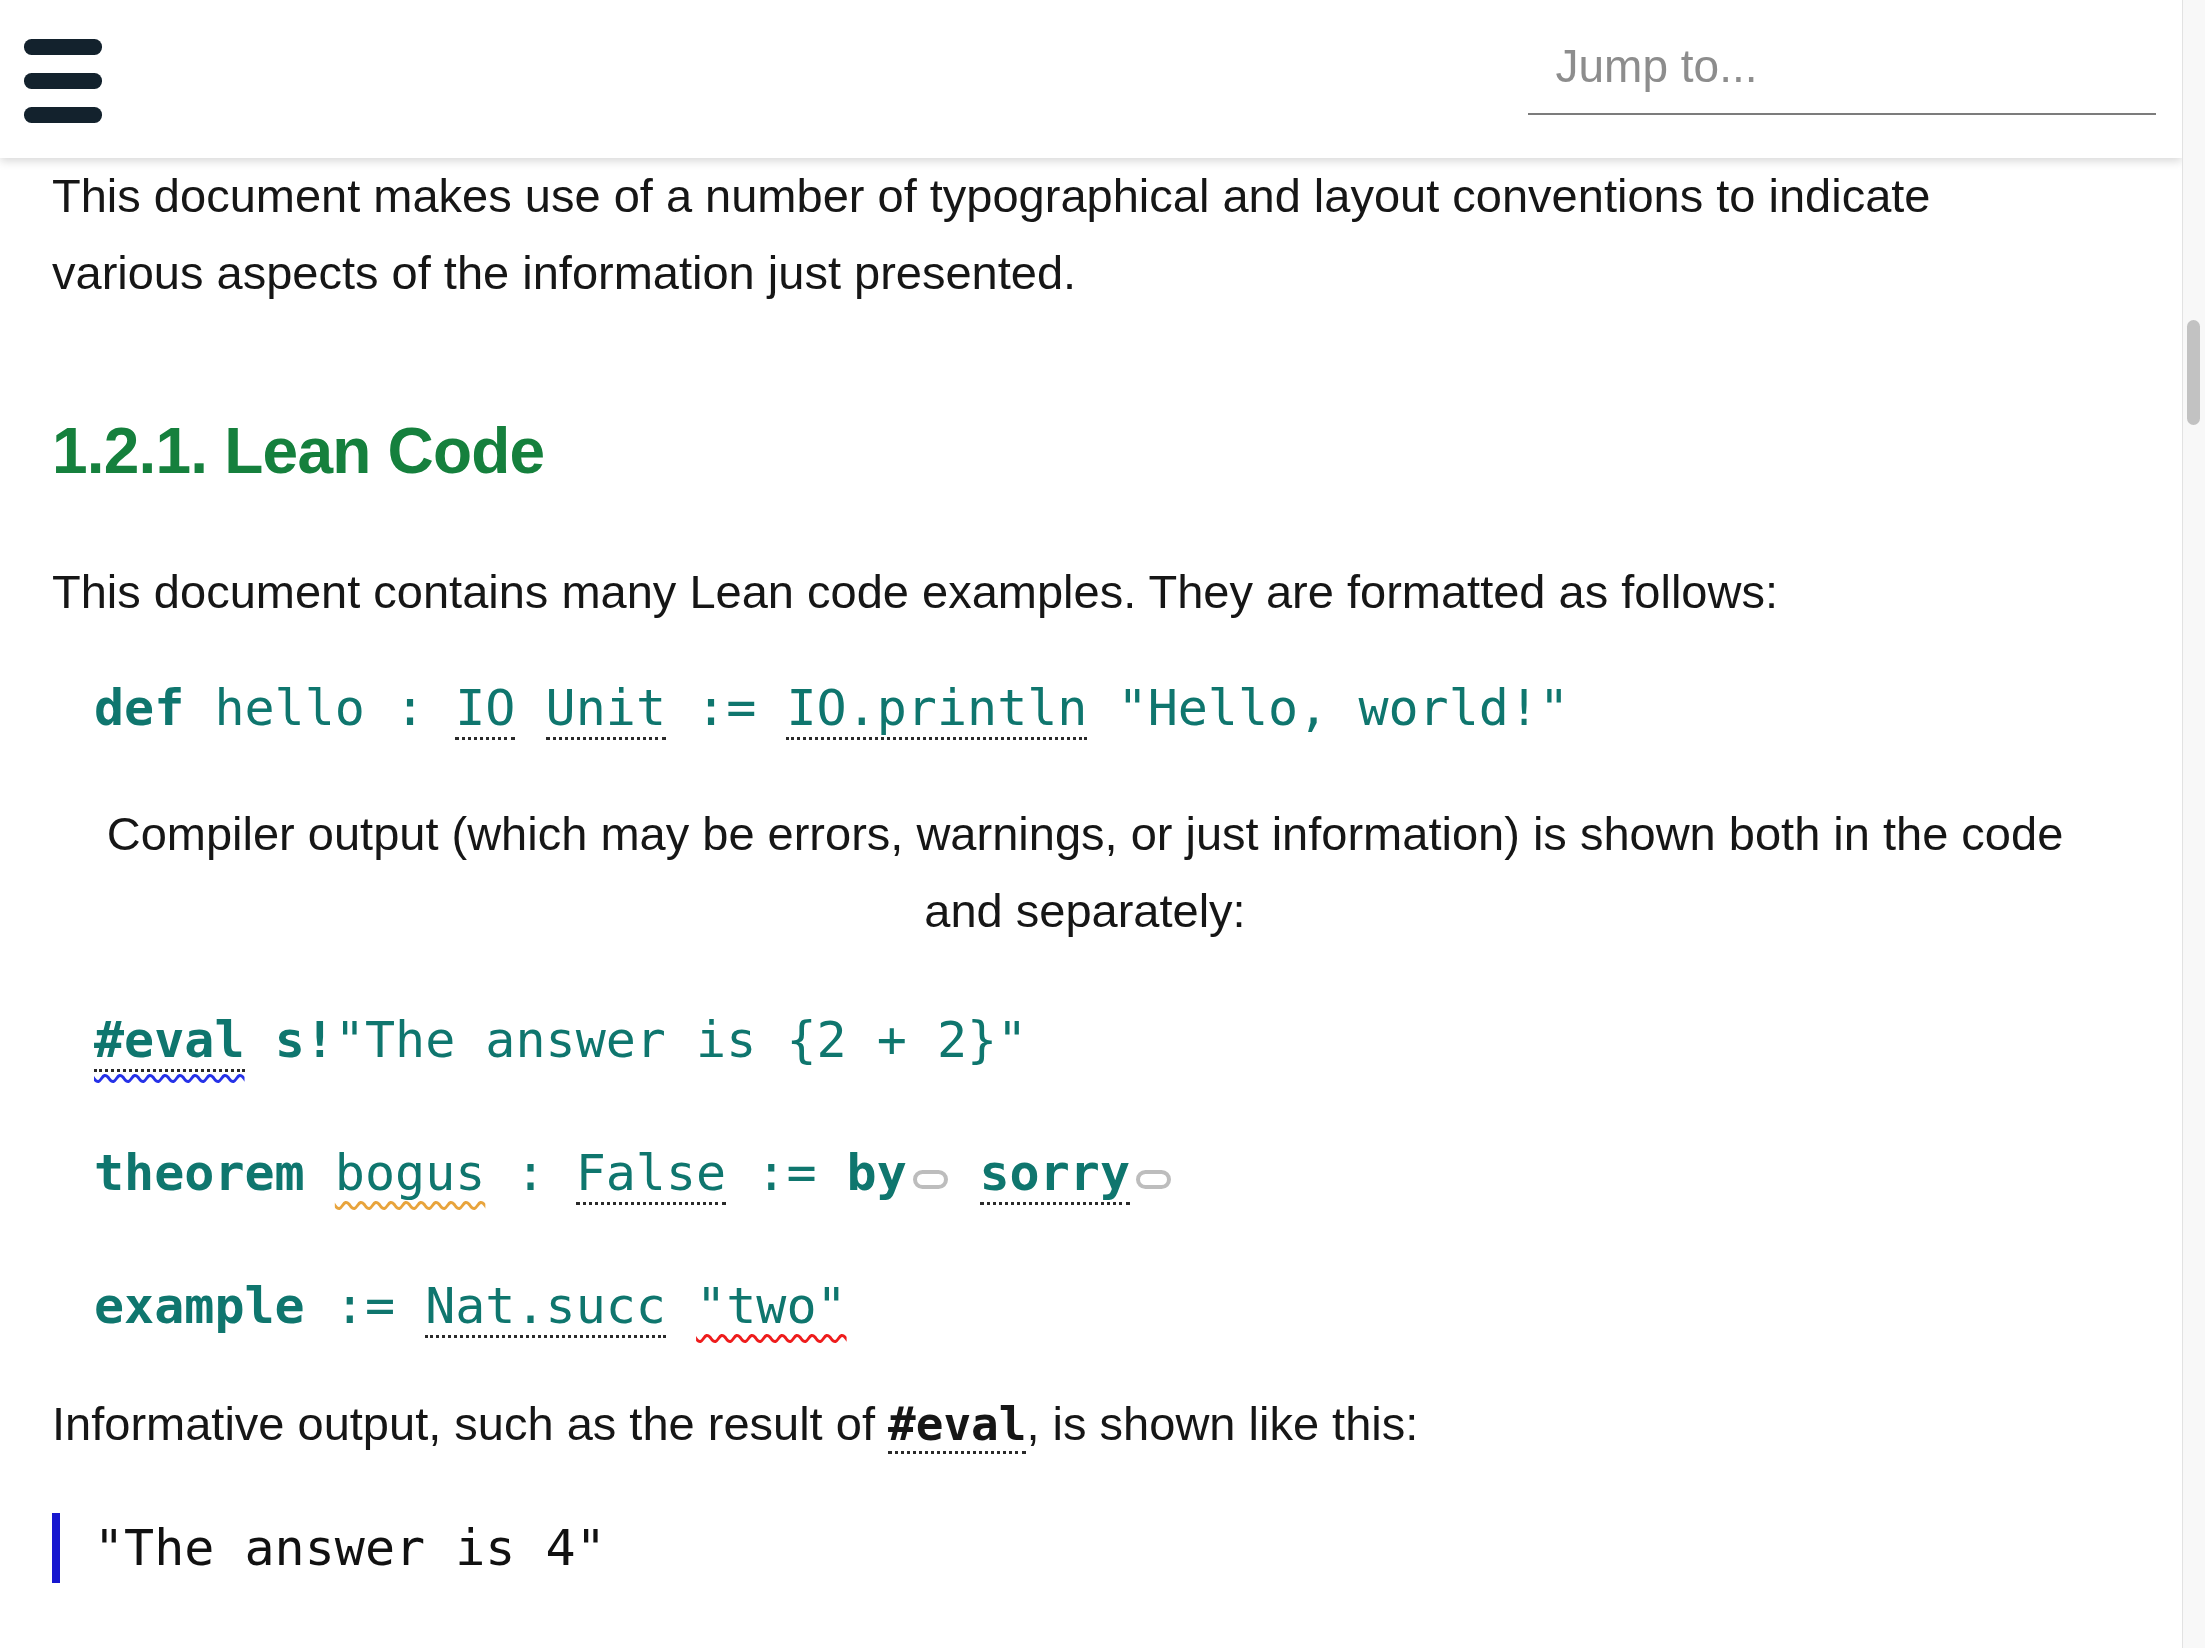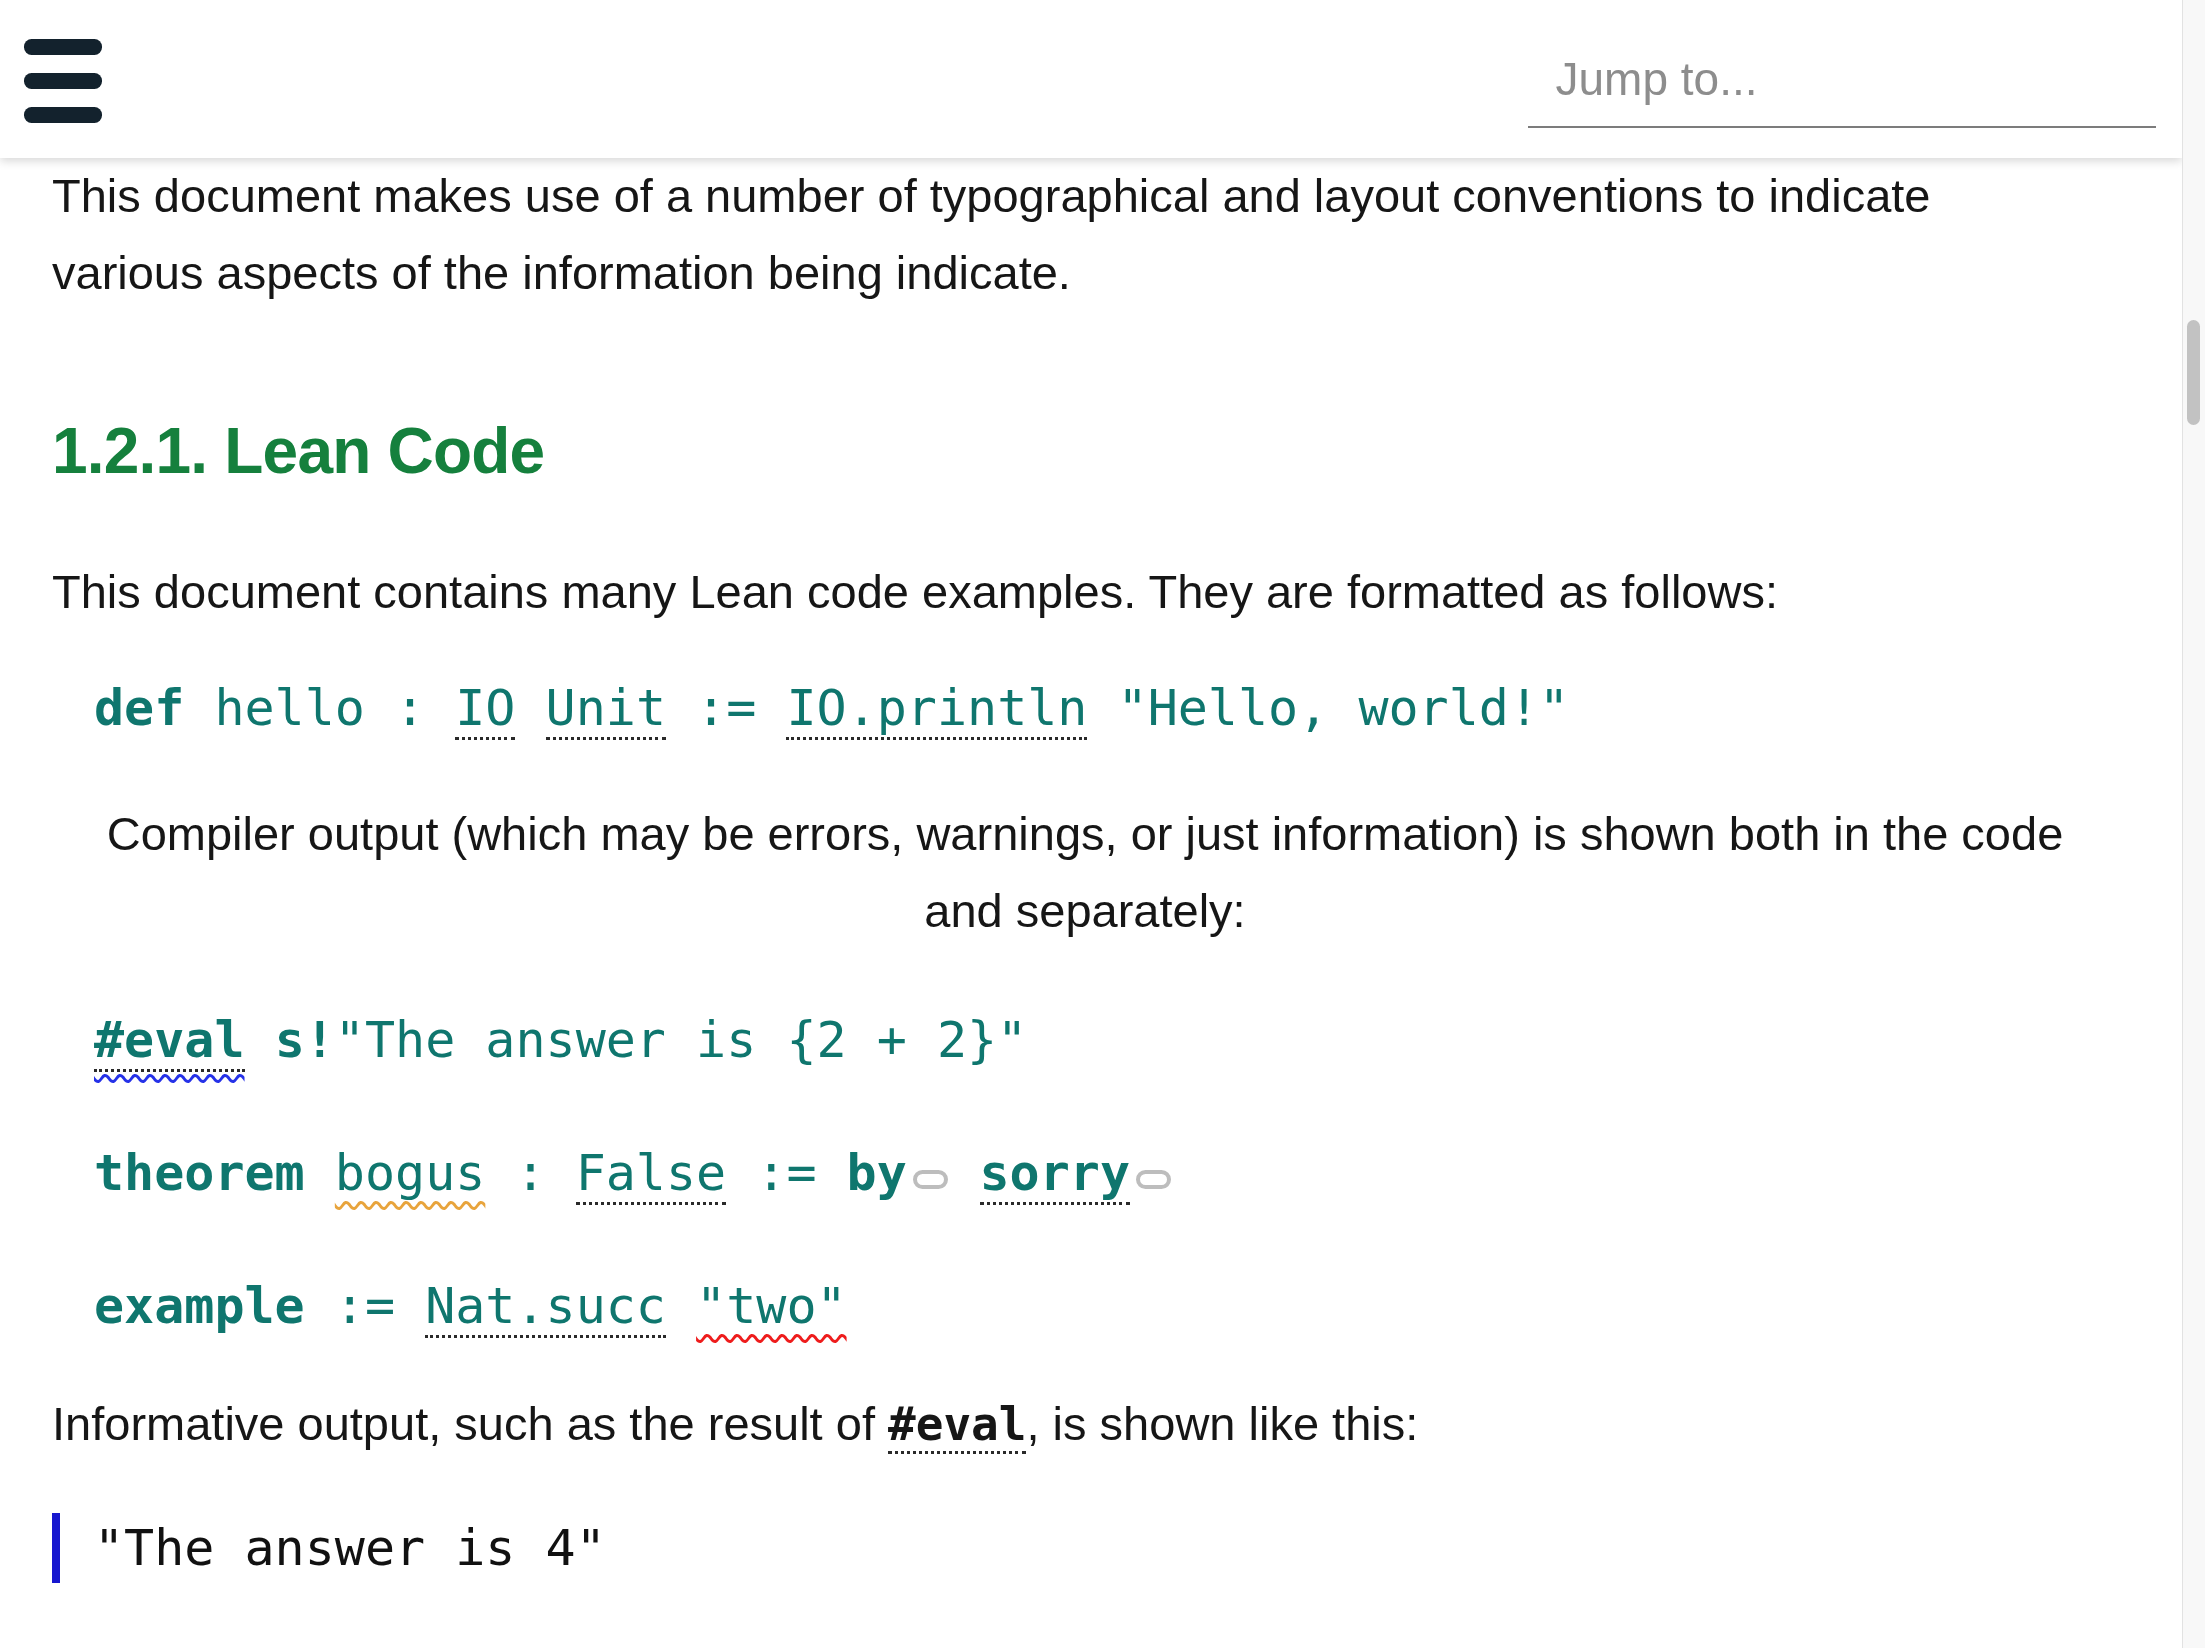--- a/index.html
+++ b/index.html
@@ -31,21 +31,21 @@
     display: flex; flex-direction: column; justify-content: space-between;
   }
   .hamburger .bar {
     display: block;
     width: 78px; height: 16px;
     border-radius: 7.6px;
     background: #13222d;
   }
   .jump-input {
     position: absolute;
-    left: 1528px; top: 39px;
+    left: 1528px; top: 26px;
     width: 628px; height: 89px;
     border: none;
     border-bottom: 2.3px solid #7c7c7c;
     outline: none;
     background: transparent;
     font-family: "Liberation Sans", sans-serif;
     font-size: 46px;
     color: #4d7c0f;
     padding: 0 0 7.6px 27.5px;
   }
@@ -156,21 +156,21 @@
       <span class="bar"></span>
       <span class="bar"></span>
     </button>
     <input class="jump-input" type="text" placeholder="Jump to..." style="">
   </header>
 
   <main>
 
     <div class="body-text">
       <div>This document makes use of a number of typographical and layout conventions to indicate</div>
-      <div>various aspects of the information being indicate.</div>
+      <div>various aspects of the information just presented.</div>
     </div>
 
     <h3>1.2.1. Lean Code</h3>
 
     <div class="body-text p-examples">This document contains many Lean code examples. They are formatted as follows:</div>
 
     <pre class="code code-hello"><span class="kw">def</span><span class=""> hello : </span><span class="du">IO</span><span class=""> </span><span class="du">Unit</span><span class=""> := </span><span class="du">IO.println</span><span class=""> "Hello, world!"</span></pre>
 
     <div class="body-text p-compiler">
       <div>Compiler output (which may be errors, warnings, or just information) is shown both in the code</div>

